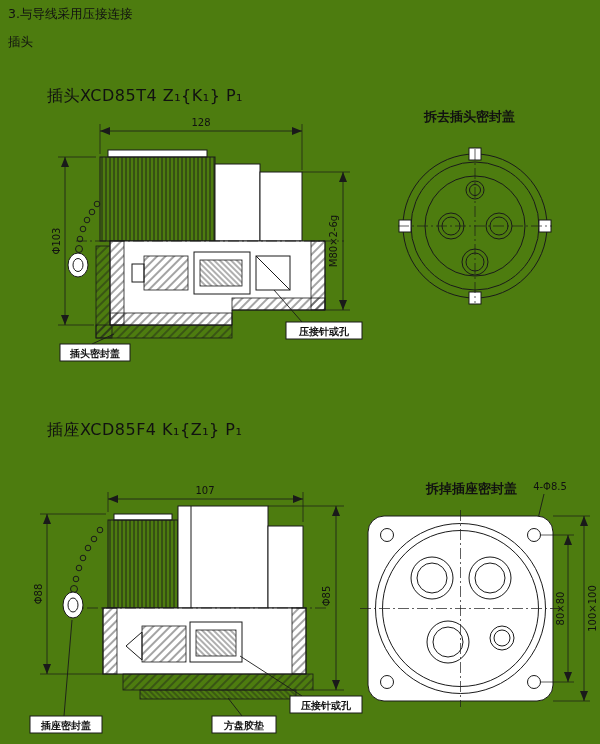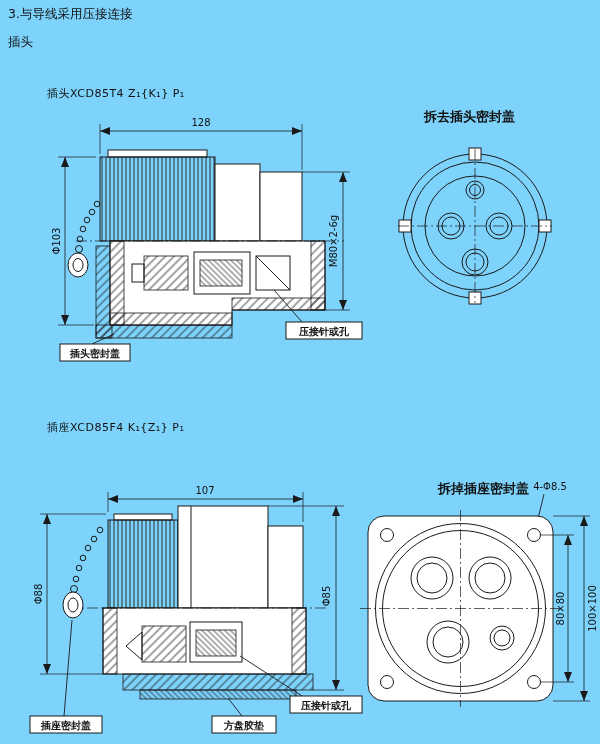--- a/index.html
+++ b/index.html
@@ -2,24 +2,24 @@
 <html><head>
 <meta charset="utf-8">
 <style>
   * { margin:0; padding:0; box-sizing:border-box; }
   html,body { background:#fff; }
   body {
     width:600px; height:744px; position:relative;
     font-family:"DejaVu Sans","Liberation Sans",sans-serif;
     color:#111;
   }
-  .page { position:relative; width:600px; height:744px; background:#7dd3fc; overflow:hidden; }
+  .page { position:relative; width:600px; height:744px; background:#4d7c0f; overflow:hidden; }
   .abs { position:absolute; white-space:nowrap; }
   .hdr { font-size:12.5px; color:#111; }
-  .title { font-size:11px; color:#111; letter-spacing:.5px; }
+  .title { font-size:16px; color:#111; letter-spacing:.5px; }
   .caption { font-size:13px; font-weight:bold; color:#111; }
   svg.draw { position:absolute; overflow:visible; }
   svg text { fill:#111; }
   .s  { fill:none; stroke:#1a1a1a; stroke-width:1; }
   .sf { fill:#fff;  stroke:#1a1a1a; stroke-width:1; }
   .h  { fill:url(#hatch);  stroke:#1a1a1a; stroke-width:.8; }
   .h2 { fill:url(#hatch2); stroke:#1a1a1a; stroke-width:.8; }
   .rb { fill:url(#ribs);   stroke:#1a1a1a; stroke-width:1; }
   .dim{ stroke:#1a1a1a; stroke-width:.8; fill:none; }
   .ext{ stroke:#1a1a1a; stroke-width:.7; fill:none; }
@@ -49,21 +49,21 @@
       </marker>
     </defs>
   </svg>
 
   <div class="abs hdr" style="left:8px; top:6px">3.与导线采用压接连接</div>
   <div class="abs hdr" style="left:8px; top:34px">插头</div>
 
   <div class="abs title" style="left:47px;  top:86px">插头XCD85T4  Z₁{K₁}  P₁</div>
   <div class="abs caption" style="left:424px; top:108px">拆去插头密封盖</div>
   <div class="abs title" style="left:47px;  top:420px">插座XCD85F4  K₁{Z₁}  P₁</div>
-  <div class="abs caption" style="left:438px; top:480px">拆掉插座密封盖</div>
+  <div class="abs caption" style="left:426px; top:480px">拆掉插座密封盖</div>
 
   <svg class="draw" style="left:40px; top:106px" width="330" height="262" viewBox="0 0 330 262">
 
     <g>
       <line class="ext" x1="60" y1="48" x2="60" y2="18"></line>
       <line class="ext" x1="262" y1="64" x2="262" y2="18"></line>
       <line class="dim" x1="60" y1="25" x2="262" y2="25" marker-start="url(#arr)" marker-end="url(#arr)"></line>
       <text class="dt" x="161" y="20" text-anchor="middle">128</text>
     </g>
 

